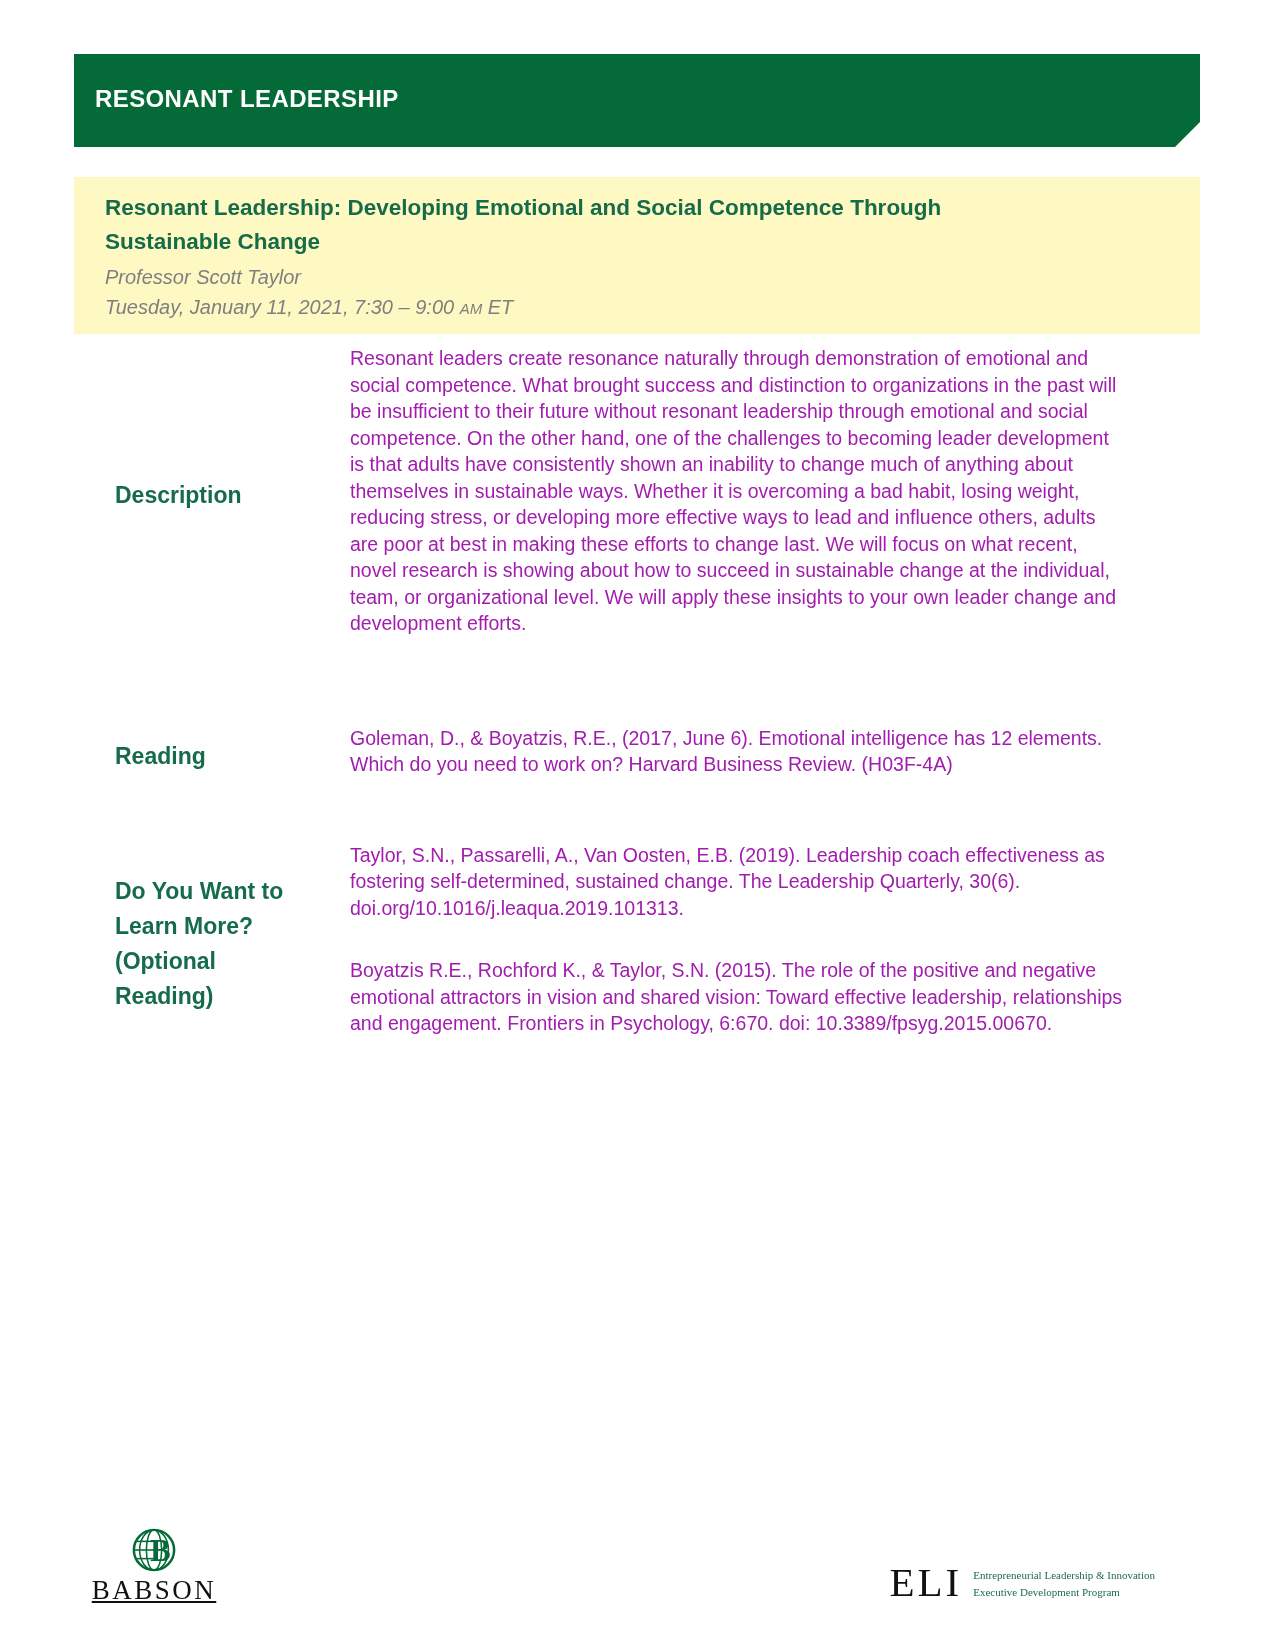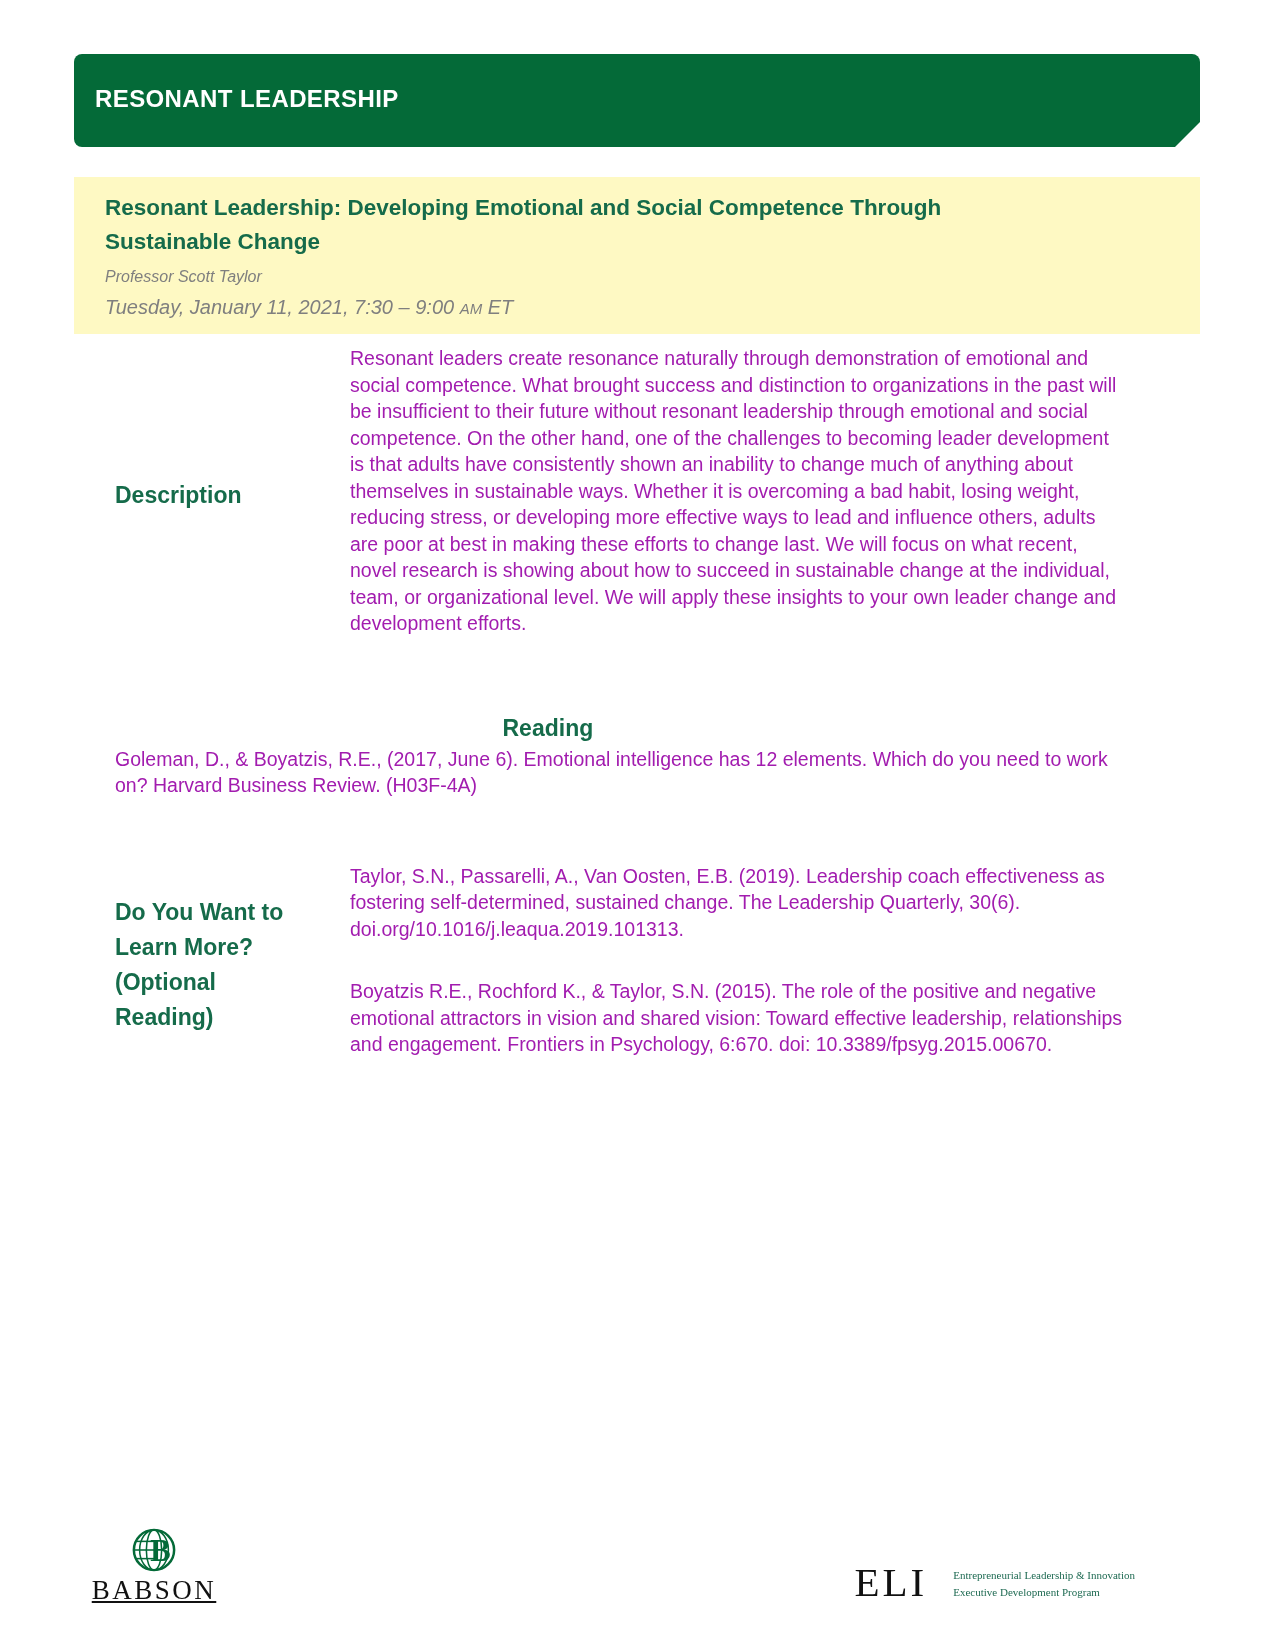--- a/index.html
+++ b/index.html
@@ -16,21 +16,20 @@
 
   
   .banner {
     position: absolute;
     left: 74px;
     top: 54px;
     width: 1126px;
     height: 93px;
     background: #046A38;
     clip-path: polygon(0 0, 1126px 0, 1126px 68px, 1101px 93px, 0 93px);
-    border-radius: 8px;
   }
   .banner-title {
     position: absolute;
     left: 21px;
     top: 31px;
     color: #ffffff;
     font-size: 24px;
     font-weight: bold;
     letter-spacing: 0.4px;
   }
@@ -48,21 +47,21 @@
     color: #156B4A;
     font-size: 22.5px;
     font-weight: bold;
     line-height: 34px;
     max-width: 905px;
   }
   .session-professor {
     margin-top: 3px;
     font-style: italic;
     color: #7F7F7F;
-    font-size: 16px;
+    font-size: 20px;
     line-height: 30px;
   }
   .session-datetime {
     font-style: italic;
     color: #7F7F7F;
     font-size: 20px;
     line-height: 30px;
   }
   .session-datetime .meridiem { font-size: 15px; }
 
@@ -87,21 +86,21 @@
   .section-body {
     flex: 1;
     color: #a21caf;
     font-size: 19.5px;
     line-height: 26.5px;
   }
   .section-body p + p { margin-top: 36px; }
   .section-body .it { }
 
   .sec-description { margin-top: 18px; }
-  .sec-reading     { margin-top: 64px; flex-direction: column; }
+  .sec-reading     { margin-top: 88px; }
   .sec-optional    { margin-top: 64px; }
 
   
   .babson-logo {
     position: absolute;
     left: 83px;
     bottom: 44px;
     width: 142px;
     text-align: center;
   }
@@ -110,25 +109,25 @@
     margin-top: 2px;
     font-family: "Liberation Serif", serif;
     font-size: 27px;
     color: #111111;
     letter-spacing: 2.5px;
     text-decoration: underline;
   }
 
   .eli-logo {
     position: absolute;
-    right: 140px;
+    right: 120px;
     bottom: 48px;
     display: flex;
     align-items: center;
-    gap: 26px;
+    gap: 11px;
   }
   .eli-wordmark {
     font-family: "Liberation Serif", serif;
     font-size: 41px;
     line-height: 40px;
     color: #111111;
     letter-spacing: 3px;
   }
   .eli-tagline {
     font-family: "Liberation Serif", serif;

